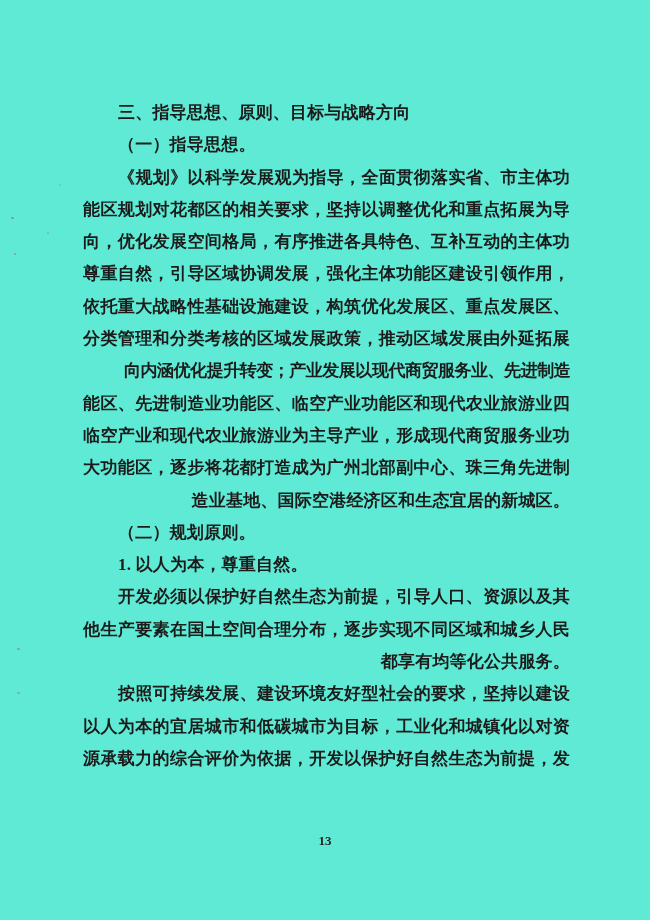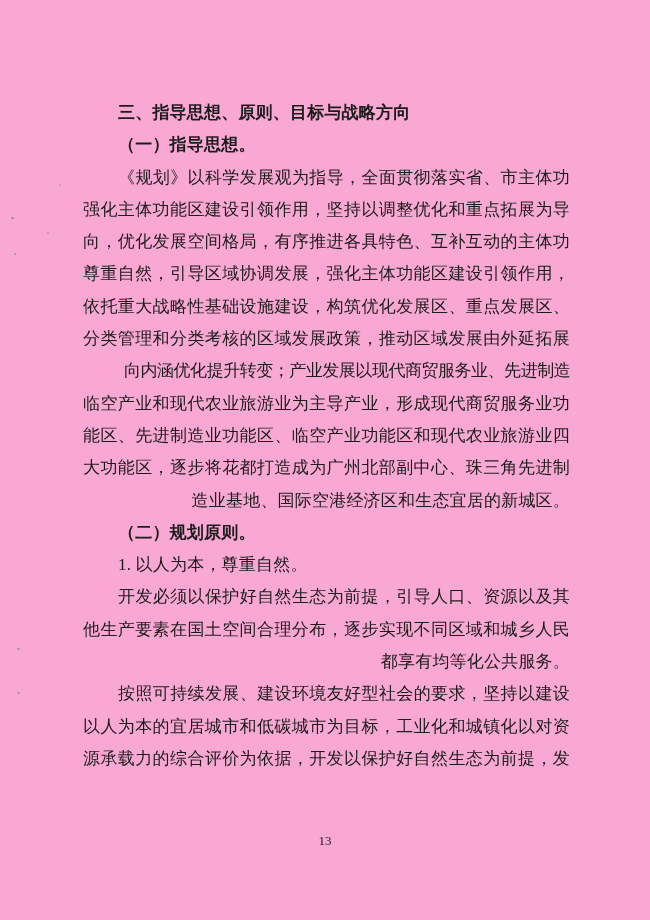--- a/index.html
+++ b/index.html
@@ -5,46 +5,47 @@
   html, body { margin: 0; padding: 0; }
   body {
     width: 650px; height: 920px;
     background: #fdfdfc;
     font-family: "Liberation Serif", "DejaVu Serif", serif;
     overflow: hidden;
   }
   .page {
     position: relative;
     width: 650px; height: 920px;
-    background: #f9a8d4;
+    background: #5eead4;
     color: #1b1b1b;
   }
   .content {
     position: absolute;
     left: 83px; top: 97px; width: 487px;
   }
   .line {
     height: 32.3px;
     line-height: 32.3px;
     font-size: 17px;
     white-space: normal;
     overflow: hidden;
     letter-spacing: 0.2px;
+    font-weight: bold;
   }
   .bold { font-weight: bold; }
   .indent { text-indent: 35px; }
   .full { text-align: justify; text-align-last: justify; text-justify: inter-character; }
   .last { text-align: right; }
   .tight { letter-spacing: -0.7px; margin-left: 41px; }
   .footer {
     position: absolute;
     left: 0; right: 0; top: 833px;
     text-align: center;
     font-size: 13px;
-    font-weight: normal;
+    font-weight: bold;
     color: #222;
   }
   .speck { position: absolute; background: #8f8f8f; border-radius: 50%; }
   .speck.s1 { left: 11px;  top: 217px; width: 3px; height: 2px; }
   .speck.s2 { left: 14px;  top: 253px; width: 2px; height: 2px; opacity: .8; }
   .speck.s3 { left: 47px;  top: 232px; width: 2px; height: 2px; opacity: .6; }
   .speck.s4 { left: 59px;  top: 184px; width: 2px; height: 2px; opacity: .5; }
   .speck.s5 { left: 17px;  top: 648px; width: 3px; height: 2px; opacity: .8; }
   .speck.s6 { left: 17px;  top: 692px; width: 3px; height: 2px; opacity: .7; }
   .speck.s7 { left: 235px; top: 152px; width: 2px; height: 1px; opacity: .4; }
@@ -62,28 +63,28 @@
   <span class="speck s6"></span>
   <span class="speck s7"></span>
 
   <div class="content">
 
     <div class="line bold indent">三、指导思想、原则、目标与战略方向</div>
 
     <div class="line bold indent">（一）指导思想。</div>
 
     <div class="line indent full">《规划》以科学发展观为指导，全面贯彻落实省、市主体功</div>
-    <div class="line full">强化主体功能区建设引领作用，坚持以调整优化和重点拓展为导</div>
+    <div class="line full">能区规划对花都区的相关要求，坚持以调整优化和重点拓展为导</div>
     <div class="line full">向，优化发展空间格局，有序推进各具特色、互补互动的主体功</div>
     <div class="line full">尊重自然，引导区域协调发展，强化主体功能区建设引领作用，</div>
     <div class="line full">依托重大战略性基础设施建设，构筑优化发展区、重点发展区、</div>
     <div class="line full">分类管理和分类考核的区域发展政策，推动区域发展由外延拓展</div>
     <div class="line full tight">向内涵优化提升转变；产业发展以现代商贸服务业、先进制造业、</div>
+    <div class="line full">能区、先进制造业功能区、临空产业功能区和现代农业旅游业四</div>
     <div class="line full">临空产业和现代农业旅游业为主导产业，形成现代商贸服务业功</div>
-    <div class="line full">能区、先进制造业功能区、临空产业功能区和现代农业旅游业四</div>
     <div class="line full">大功能区，逐步将花都打造成为广州北部副中心、珠三角先进制</div>
     <div class="line last">造业基地、国际空港经济区和生态宜居的新城区。</div>
 
     <div class="line bold indent">（二）规划原则。</div>
 
     <div class="line indent">1. 以人为本，尊重自然。</div>
 
     <div class="line indent full">开发必须以保护好自然生态为前提，引导人口、资源以及其</div>
     <div class="line full">他生产要素在国土空间合理分布，逐步实现不同区域和城乡人民</div>
     <div class="line last">都享有均等化公共服务。</div>

